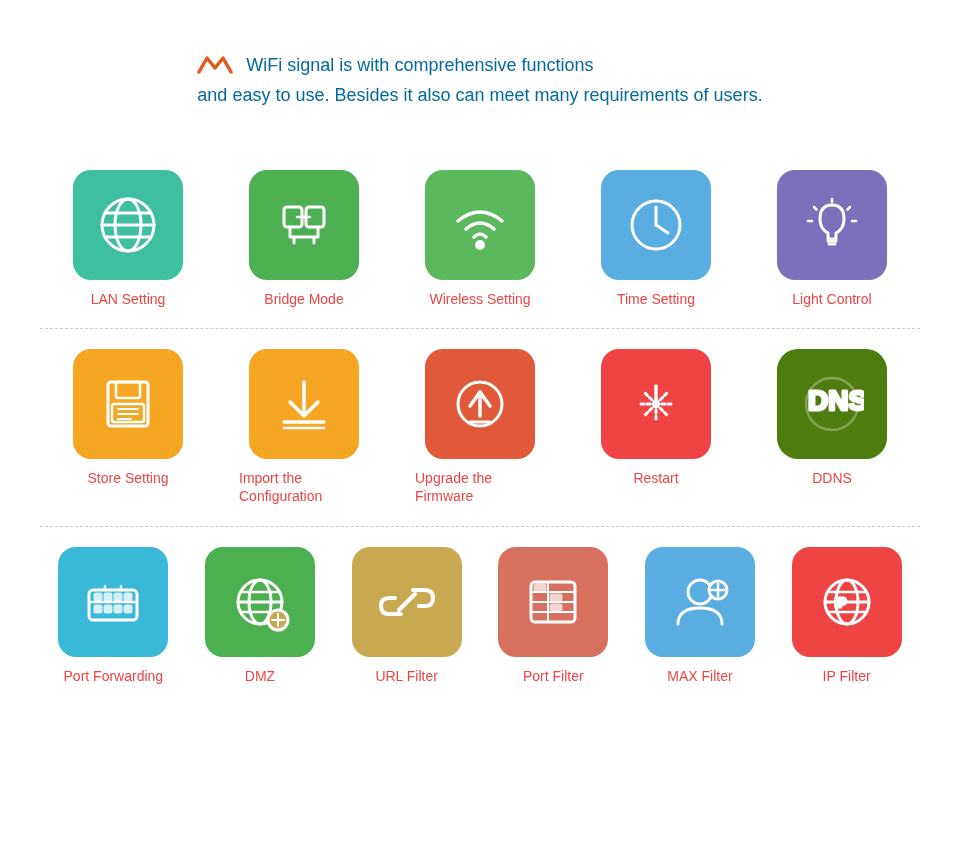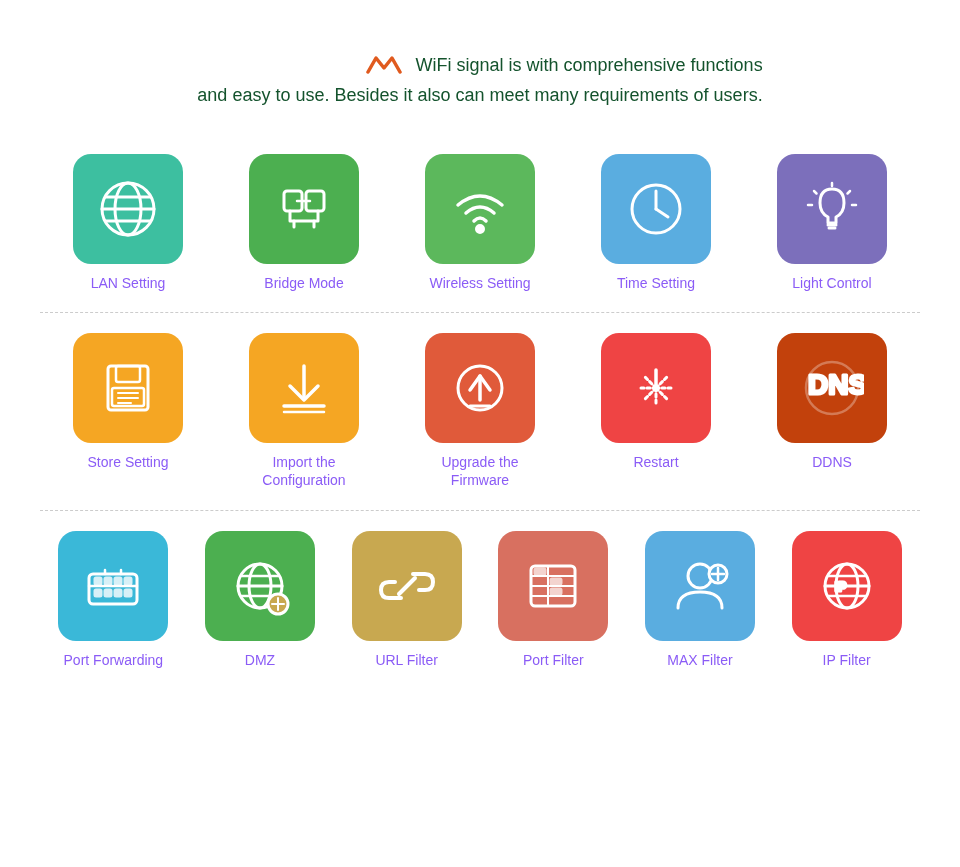--- a/index.html
+++ b/index.html
@@ -23,25 +23,25 @@
       font-size: 36px;
       font-weight: bold;
     }
     .header-title .black-text {
       color: #222;
       font-size: 36px;
       font-weight: bold;
     }
 
     .description {
-      text-align: right;
+      text-align: left;
       font-size: 18px;
-      color: #14532d;
+      color: #0369a1;
       line-height: 1.6;
-      margin-bottom: 24px;
+      margin-bottom: 40px;
       max-width: 800px;
     }
 
     .comfast-logo {
       display: inline-flex;
       align-items: center;
       margin-right: 4px;
     }
     .comfast-logo .logo-icon {
       color: #e05a1e;
@@ -94,37 +94,37 @@
       height: 64px;
       fill: none;
       stroke: white;
       stroke-width: 3;
       stroke-linecap: round;
       stroke-linejoin: round;
     }
 
     .feature-label {
       font-size: 14px;
-      color: #8b5cf6;
-      text-align: center;
+      color: #ef4444;
+      text-align: left;
       line-height: 1.3;
     }
 
     
     .bg-teal    { background: #3dbfa0; }
     .bg-green   { background: #4caf50; }
     .bg-green2  { background: #5cb85c; }
     .bg-blue    { background: #5aade0; }
     .bg-lightblue { background: #5aade0; }
     .bg-purple  { background: #7c6fbb; }
     .bg-orange  { background: #f5a623; }
     .bg-orange2 { background: #f5a623; }
     .bg-red     { background: #e05a3a; }
     .bg-violet  { background: #c06cc0; }
-    .bg-darkred { background: #c2410c; }
+    .bg-darkred { background: #4d7c0f; border-radius: 21px; }
     .bg-cyan    { background: #3ab8d8; }
     .bg-gold    { background: #c8a850; }
     .bg-salmon  { background: #d87060; }
     .bg-mauve   { background: #ef4444; }
   </style>
 </head>
 <body>
 
 <div class="header-title">
   <span class="blue-text"></span>

